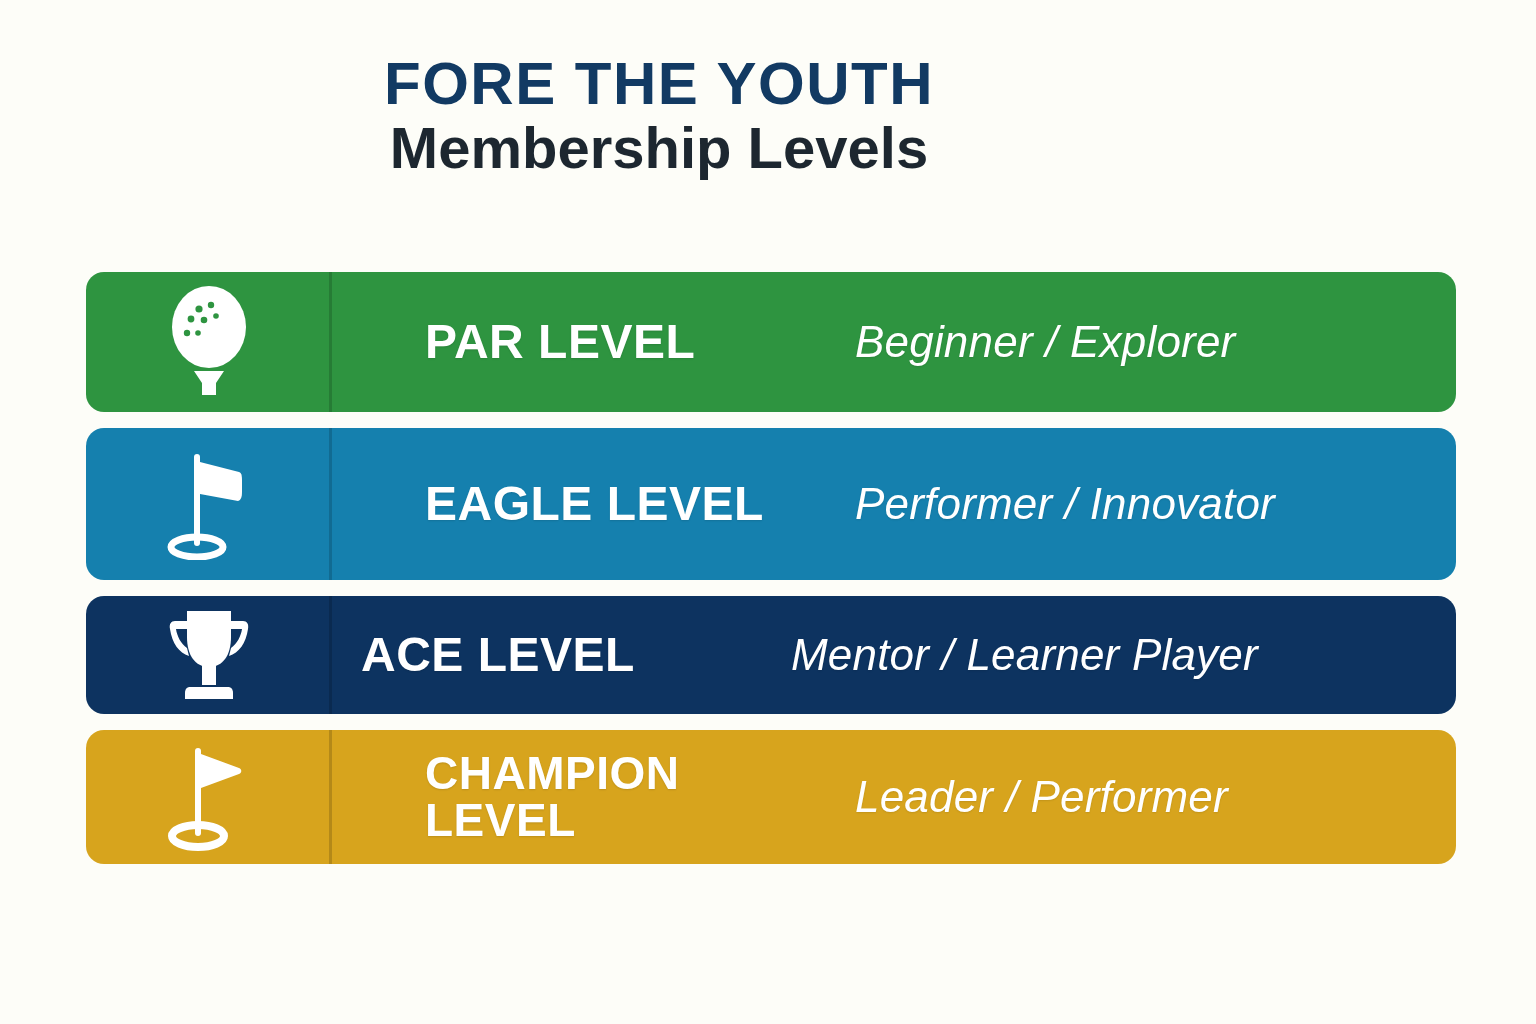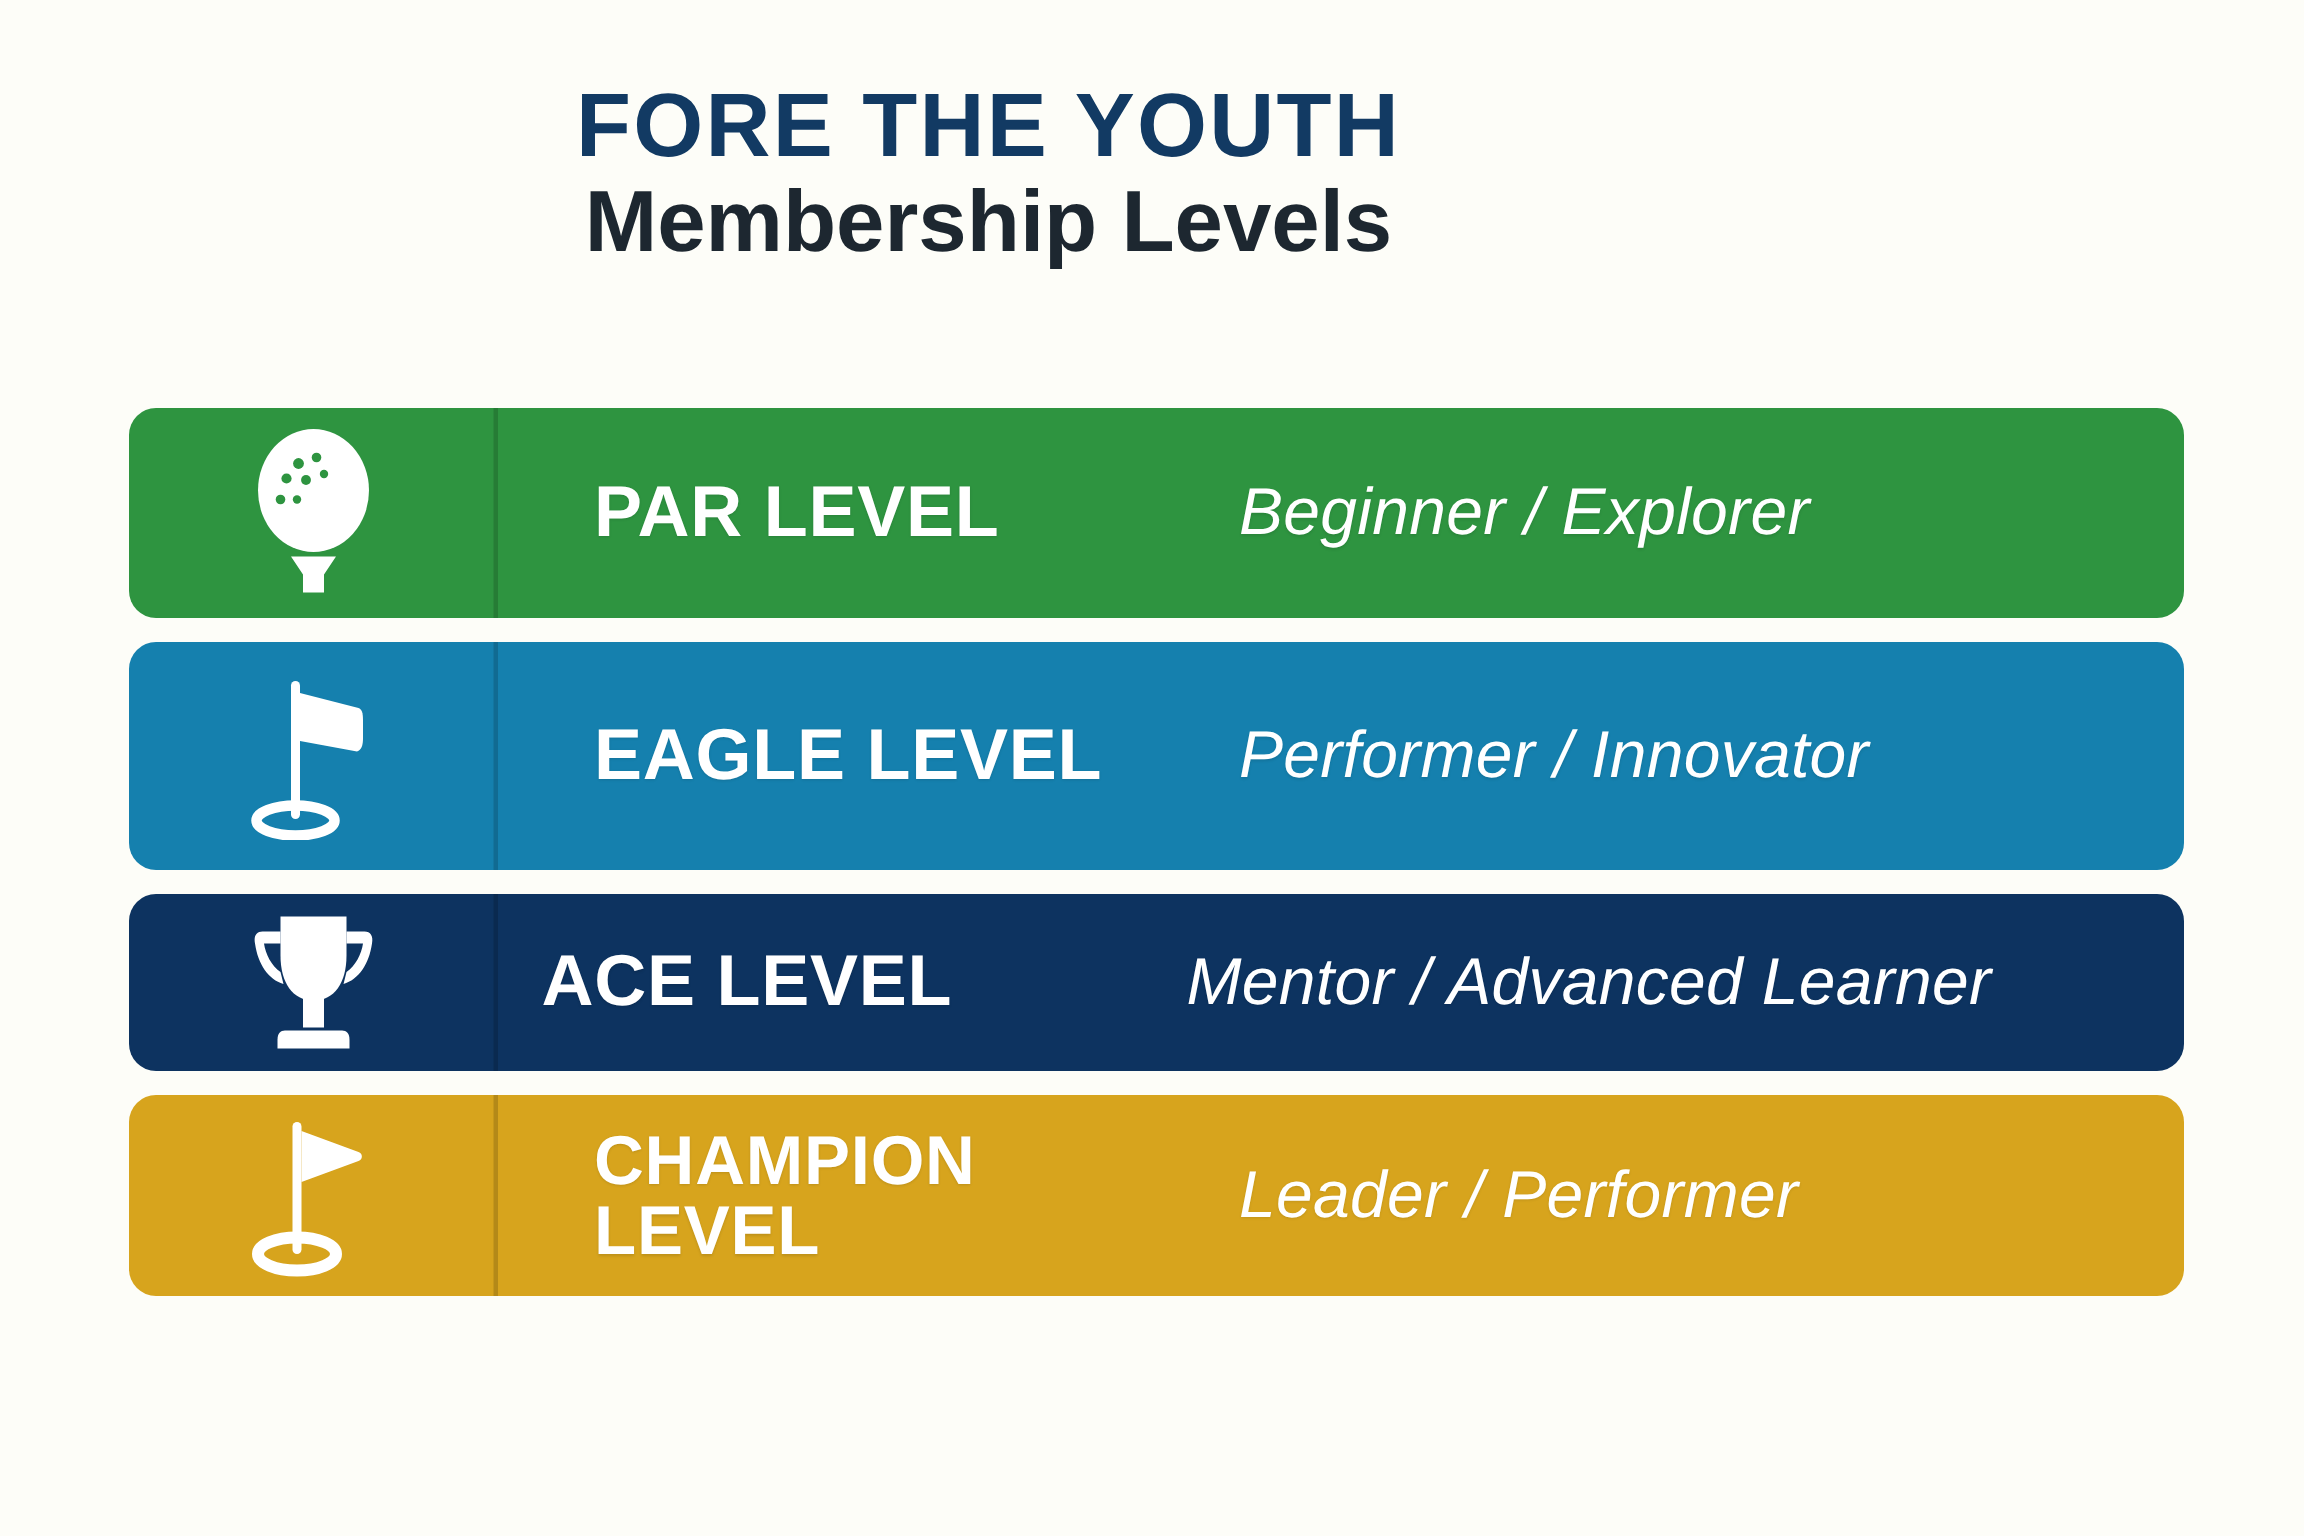--- a/index.html
+++ b/index.html
@@ -81,21 +81,21 @@
     top: 0;
     bottom: 0;
     width: 3px;
     background: rgba(0,0,0,0.16);
   }
   .row-body {
     flex: 1 1 auto;
     display: flex;
     align-items: center;
     align-self: stretch;
-    padding-left: 64px;
+    padding-left: 93px;
     box-sizing: border-box;
   }
   .level-name {
     color: #ffffff;
     font-weight: bold;
     font-size: 48px;
     letter-spacing: 0.5px;
     line-height: 1.0;
     white-space: pre-line;
     flex: 0 0 auto;
@@ -183,21 +183,21 @@
             <path d="M30 8 L74 8 L74 34 C74 52 66 64 52 64 C38 64 30 52 30 34 Z" fill="#ffffff"></path>
             <path d="M30 18 L18 18 C14 18 12 21 13 26 C15 40 22 50 32 53 L30 45 C24 41 20 33 19 26 L30 26 Z" fill="#ffffff"></path>
             <path d="M74 18 L86 18 C90 18 92 21 91 26 C89 40 82 50 72 53 L74 45 C80 41 84 33 85 26 L74 26 Z" fill="#ffffff"></path>
             <rect x="45" y="62" width="14" height="20" fill="#ffffff"></rect>
             <path d="M33 84 L71 84 C74 84 76 86 76 90 L76 96 L28 96 L28 90 C28 86 30 84 33 84 Z" fill="#ffffff"></path>
           </svg>
         </span>
       </div>
       <div class="row-body">
         <div class="level-name">ACE LEVEL</div>
-        <div class="level-desc">Mentor / Advanced Learner</div>
+        <div class="level-desc">Mentor / Learner Player</div>
       </div>
     </div>
 
     <div class="row row-champion">
       <div class="row-icon">
         <span>
           <svg width="88" height="110" viewBox="0 0 88 110">
             <rect x="30" y="6" width="6" height="88" rx="3" fill="#ffffff"></rect>
             <path d="M36 12 L74 26 C77 27 77 31 74 32 L36 46 Z" fill="#ffffff"></path>
             <ellipse cx="33" cy="94" rx="26" ry="11" fill="none" stroke="#ffffff" stroke-width="8"></ellipse>

